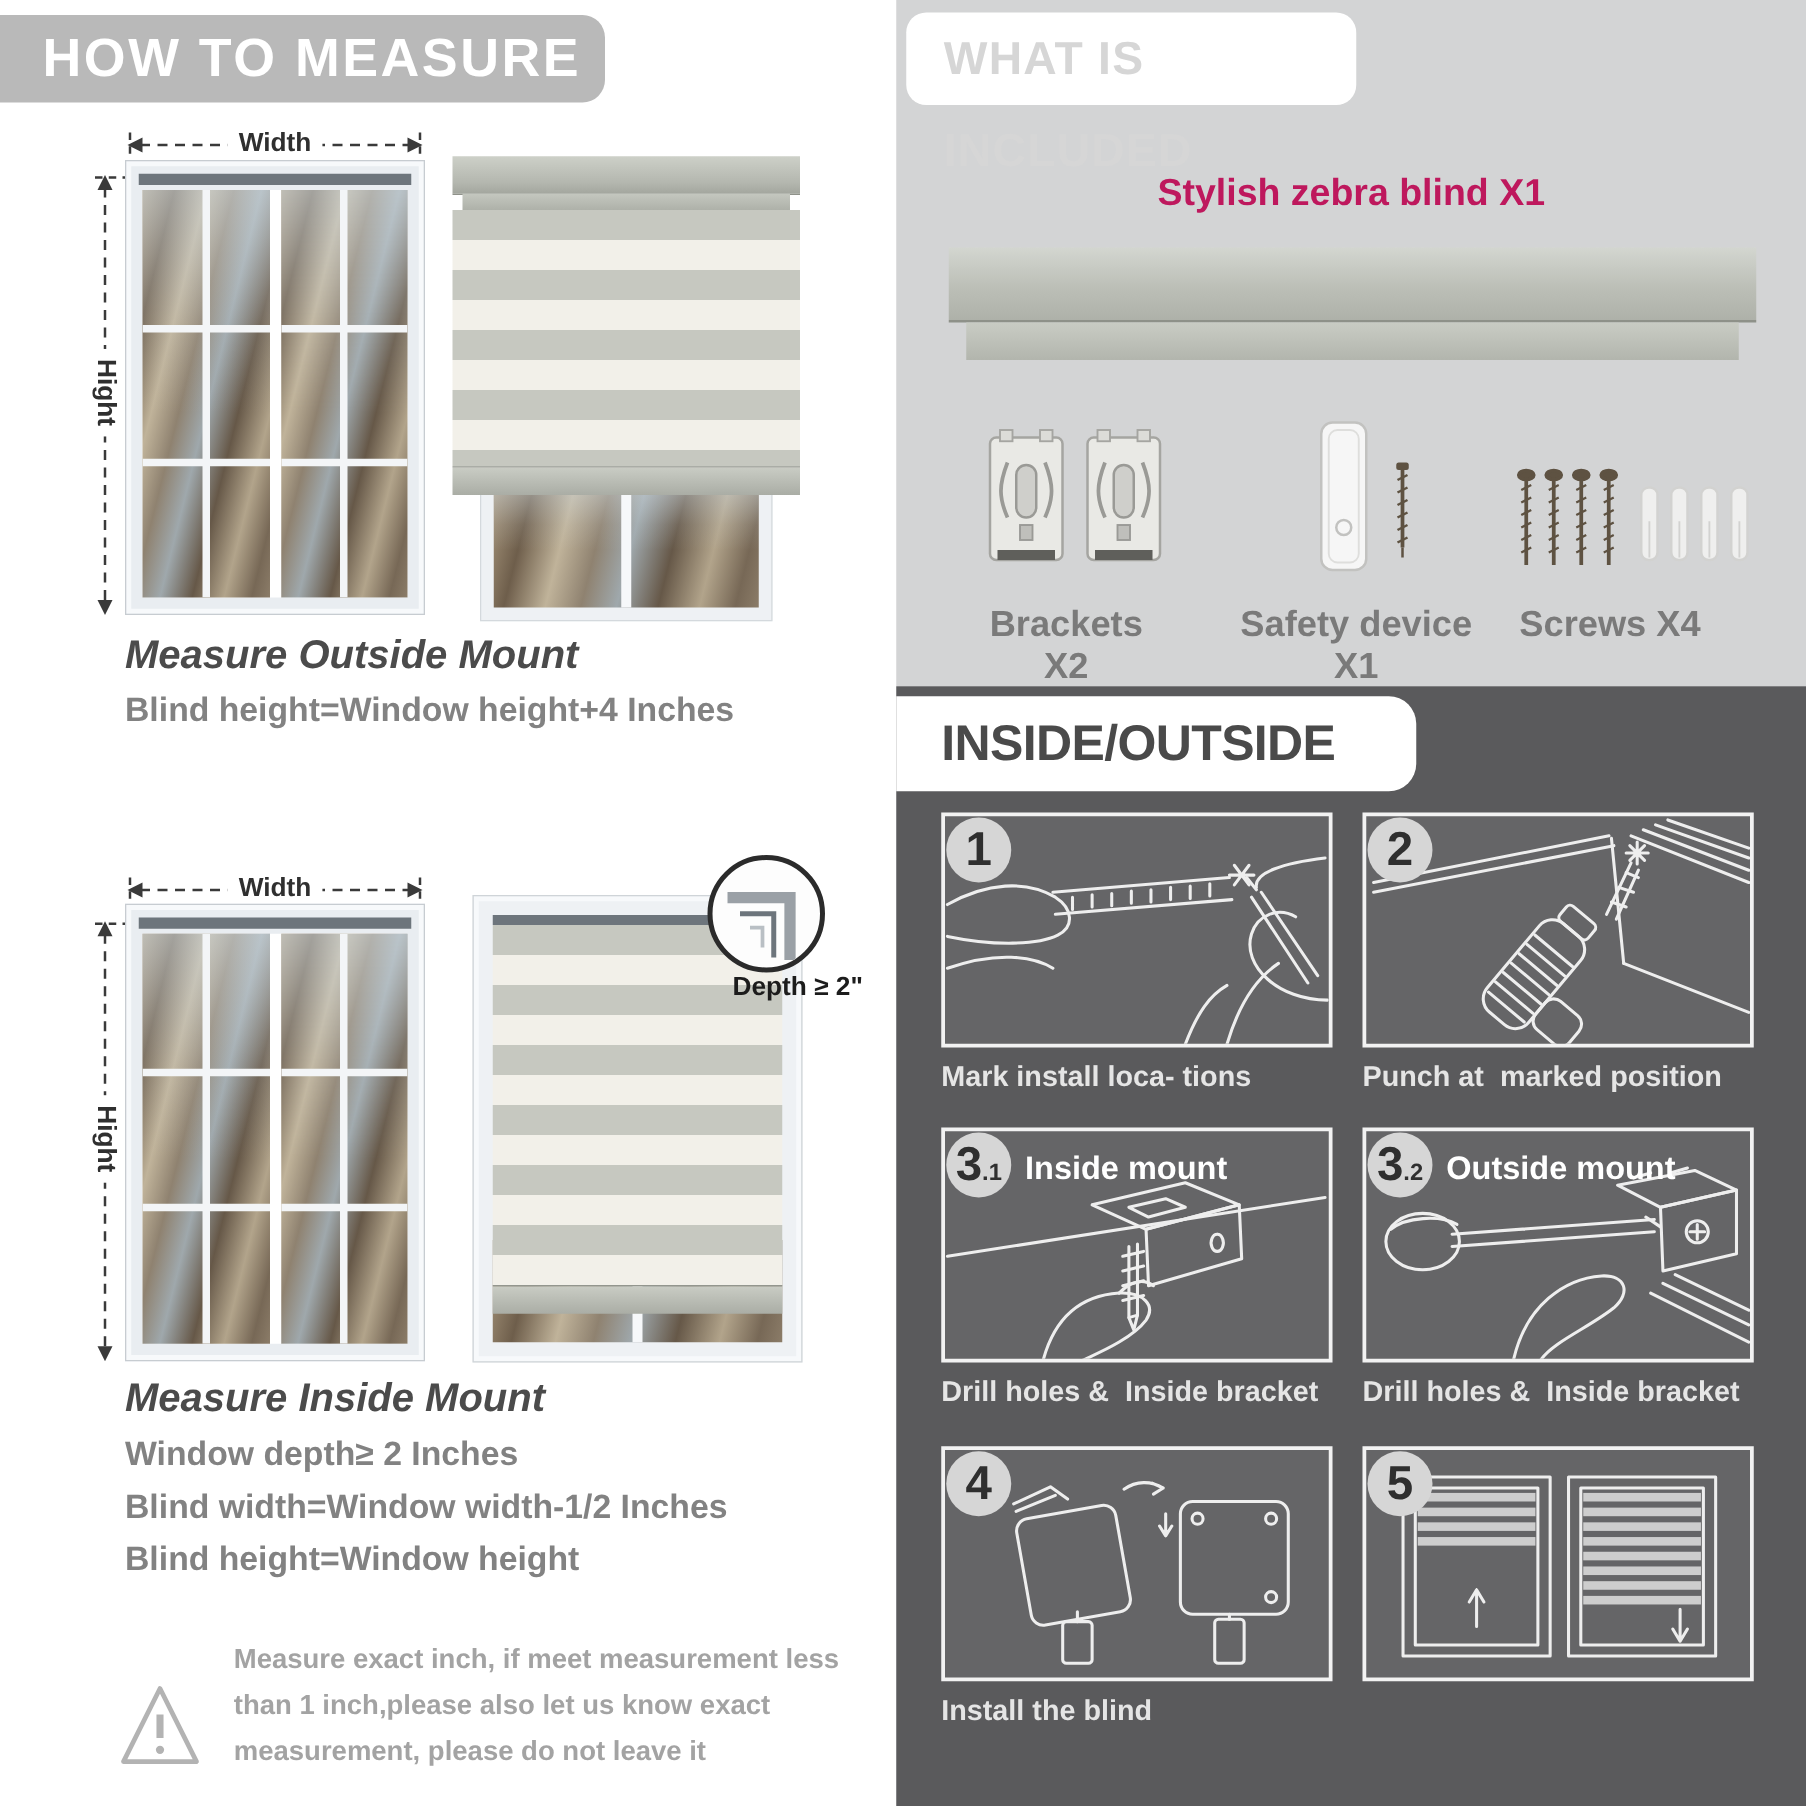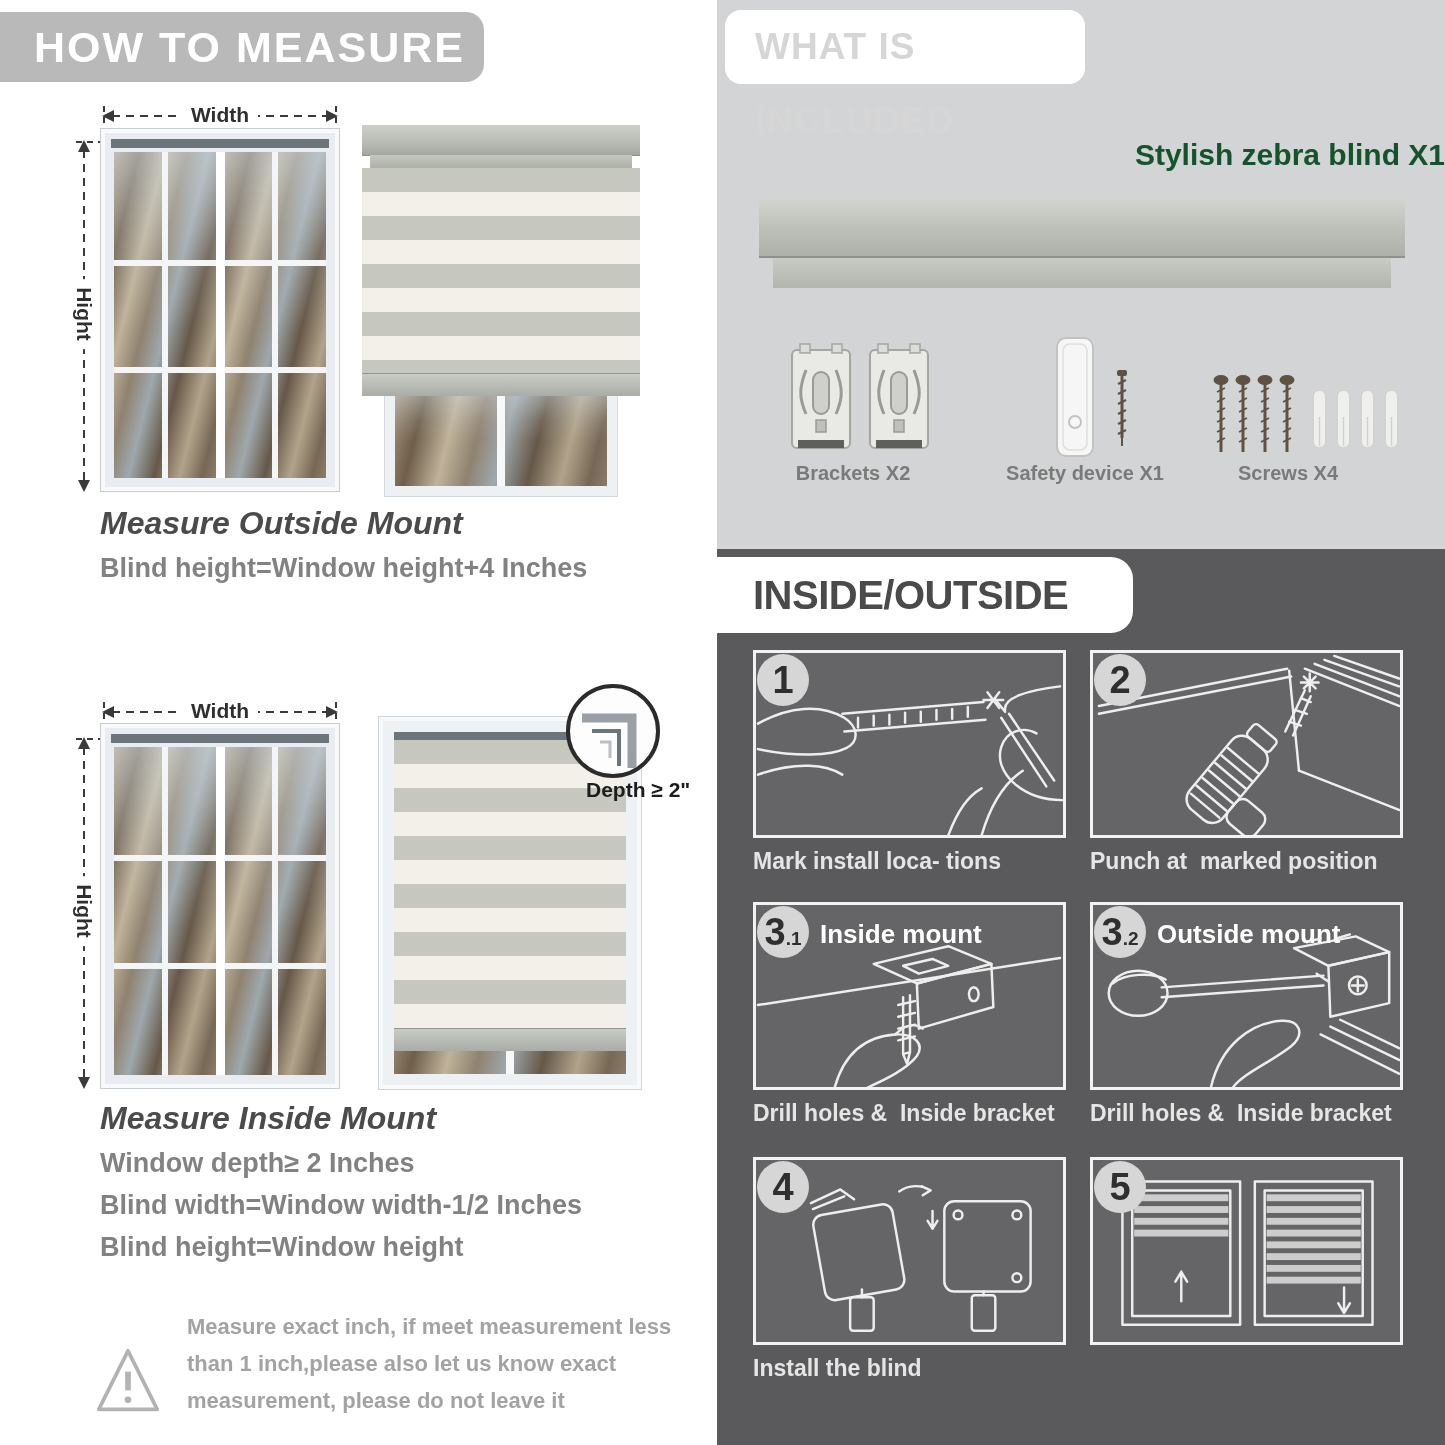--- a/index.html
+++ b/index.html
@@ -58,29 +58,29 @@
   .cap-line{font-size:27px;font-weight:bold;color:#828282;margin-top:11px;}
   .warning{position:absolute;display:flex;align-items:flex-end;}
   .warn-text{margin-left:26px;color:#a3a3a3;font-size:22px;font-weight:bold;line-height:37px;}
 
   
   .right-half{position:absolute;left:717px;top:0;width:728px;height:1445px;}
   .included{position:absolute;left:0;top:0;width:728px;height:549px;background:#d3d4d5;}
   .included-header{position:absolute;left:8px;top:10px;width:360px;height:74px;background:#ffffff;
                    border-radius:16px;color:#d6d6d6;font-size:37px;font-weight:bold;letter-spacing:1px;
                    line-height:74px;padding-left:30px;box-sizing:border-box;}
-  .product-label{position:absolute;left:0;right:0;top:138px;text-align:right;color:#14532d;
+  .product-label{position:absolute;left:0;right:0;top:138px;text-align:center;color:#be185d;
                  font-size:30px;font-weight:bold;}
   .rail-main{position:absolute;left:42px;right:40px;top:198px;height:58px;
              background:linear-gradient(to bottom,#d3d6d0,#bcbfb7 55%,#aeb1a9),
                         repeating-linear-gradient(90deg,rgba(255,255,255,.10) 0 2px,rgba(0,0,0,0) 2px 7px);
              border-bottom:2px solid #8e9189;}
   .rail-lip{position:absolute;left:56px;right:54px;top:258px;height:30px;
             background:linear-gradient(to bottom,#c9ccc4,#b2b5ad);}
-  .item-label{position:absolute;top:462px;text-align:center;color:#7a7a7a;font-size:20px;font-weight:bold;}
+  .item-label{position:absolute;top:484px;text-align:center;color:#7a7a7a;font-size:29px;font-weight:bold;}
 
   .mount{position:absolute;left:0;top:549px;width:728px;height:896px;background:#5a5a5c;}
   .mount-header{position:absolute;left:0;top:8px;width:416px;height:76px;background:#ffffff;
                 border-radius:0 22px 22px 0;color:#4a4a4a;font-size:40px;font-weight:bold;
                 letter-spacing:-0.5px;line-height:76px;padding-left:36px;box-sizing:border-box;}
   .step{position:absolute;width:313px;}
   .step-frame{position:relative;height:188px;border:3px solid #f2f2f2;background:#656567;
               box-sizing:border-box;overflow:hidden;}
   .step-art{position:absolute;inset:0;}
   .step-badge{position:absolute;left:1px;top:1px;width:52px;height:52px;border-radius:50%;

